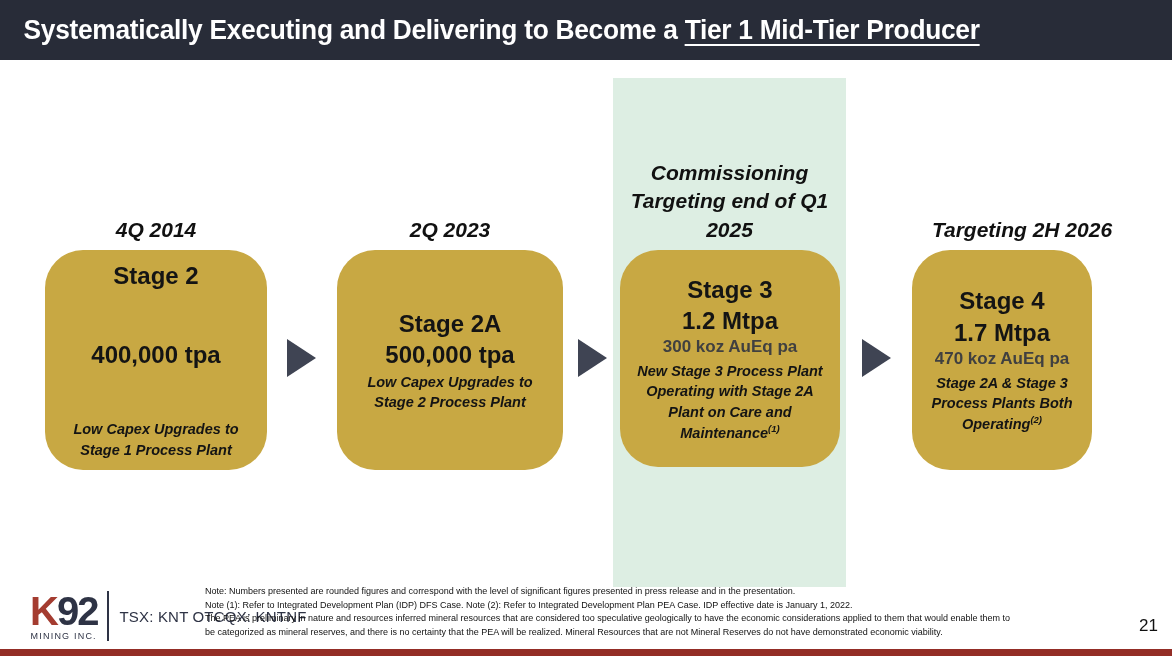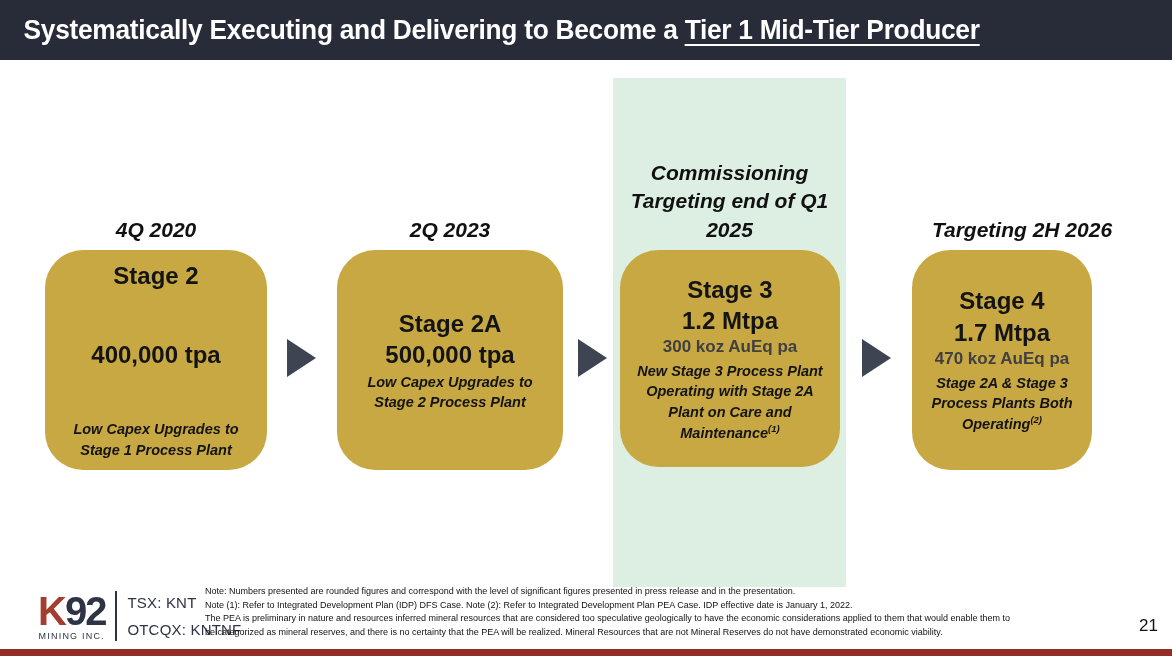--- a/index.html
+++ b/index.html
@@ -77,27 +77,27 @@
   }
   .arrow.a0 { left: 287px; }
   .arrow.a1 { left: 578px; }
   .arrow.a2 { left: 862px; }
 
   
   .logo-block {
     position: absolute; left: 30px; top: 586px; height: 60px;
     display: flex; align-items: center; gap: 10px;
   }
-  .logo-mark { display: flex; flex-direction: column; align-items: center; line-height: 1; margin-left: 8px; }
+  .logo-mark { display: flex; flex-direction: column; align-items: center; line-height: 1; }
   .logo-k92 { font-size: 40px; font-weight: 700; letter-spacing: -2px; line-height: 0.95; }
   .logo-k92 .k  { color: var(--logo-red, #a43c30); }
   .logo-k92 .n92 { color: var(--logo-navy, #2e3345); }
   .logo-sub { font-size: 9px; letter-spacing: 1.2px; color: var(--logo-navy, #2e3345); margin-top: 2px; }
   .logo-divider { width: 2px; height: 50px; background: var(--logo-navy, #2e3345); }
-  .tickers { display: flex; flex-direction: column; justify-content: center; gap: 10px; }
+  .tickers { display: flex; flex-direction: row; justify-content: center; gap: 4px; }
   .ticker { font-size: 15px; color: var(--logo-navy, #2e3345); letter-spacing: 0.2px; }
 
   .notes {
     position: absolute; left: 205px; top: 585px; width: 945px;
     font-size: 9px; line-height: 1.5; color: #111111;
   }
   .note-line { white-space: nowrap; }
 
   .page-number {
     position: absolute; right: 14px; top: 616px;
@@ -113,21 +113,21 @@
 <body>
 
 <div class="header">
   <div class="header-title">
     <span>Systematically Executing and Delivering to Become a </span><span class="emph">Tier 1 Mid-Tier Producer</span>
   </div>
 </div>
 
 <div class="highlight-band"></div>
 
-<div class="timeline-label s0">4Q 2020</div>
+<div class="timeline-label s0">4Q 2014</div>
 <div class="timeline-label s1">2Q 2023</div>
 <div class="timeline-label s2">Commissioning Targeting end of Q1 2025</div>
 <div class="timeline-label s3">Targeting 2H 2026</div>
 
 <div class="stage-box s0">
   <div class="stage-title">Stage 2</div>
   <div class="stage-capacity">400,000 tpa</div>
   <div class="stage-desc">Low Capex Upgrades to Stage 1 Process Plant</div>
 </div>
 

